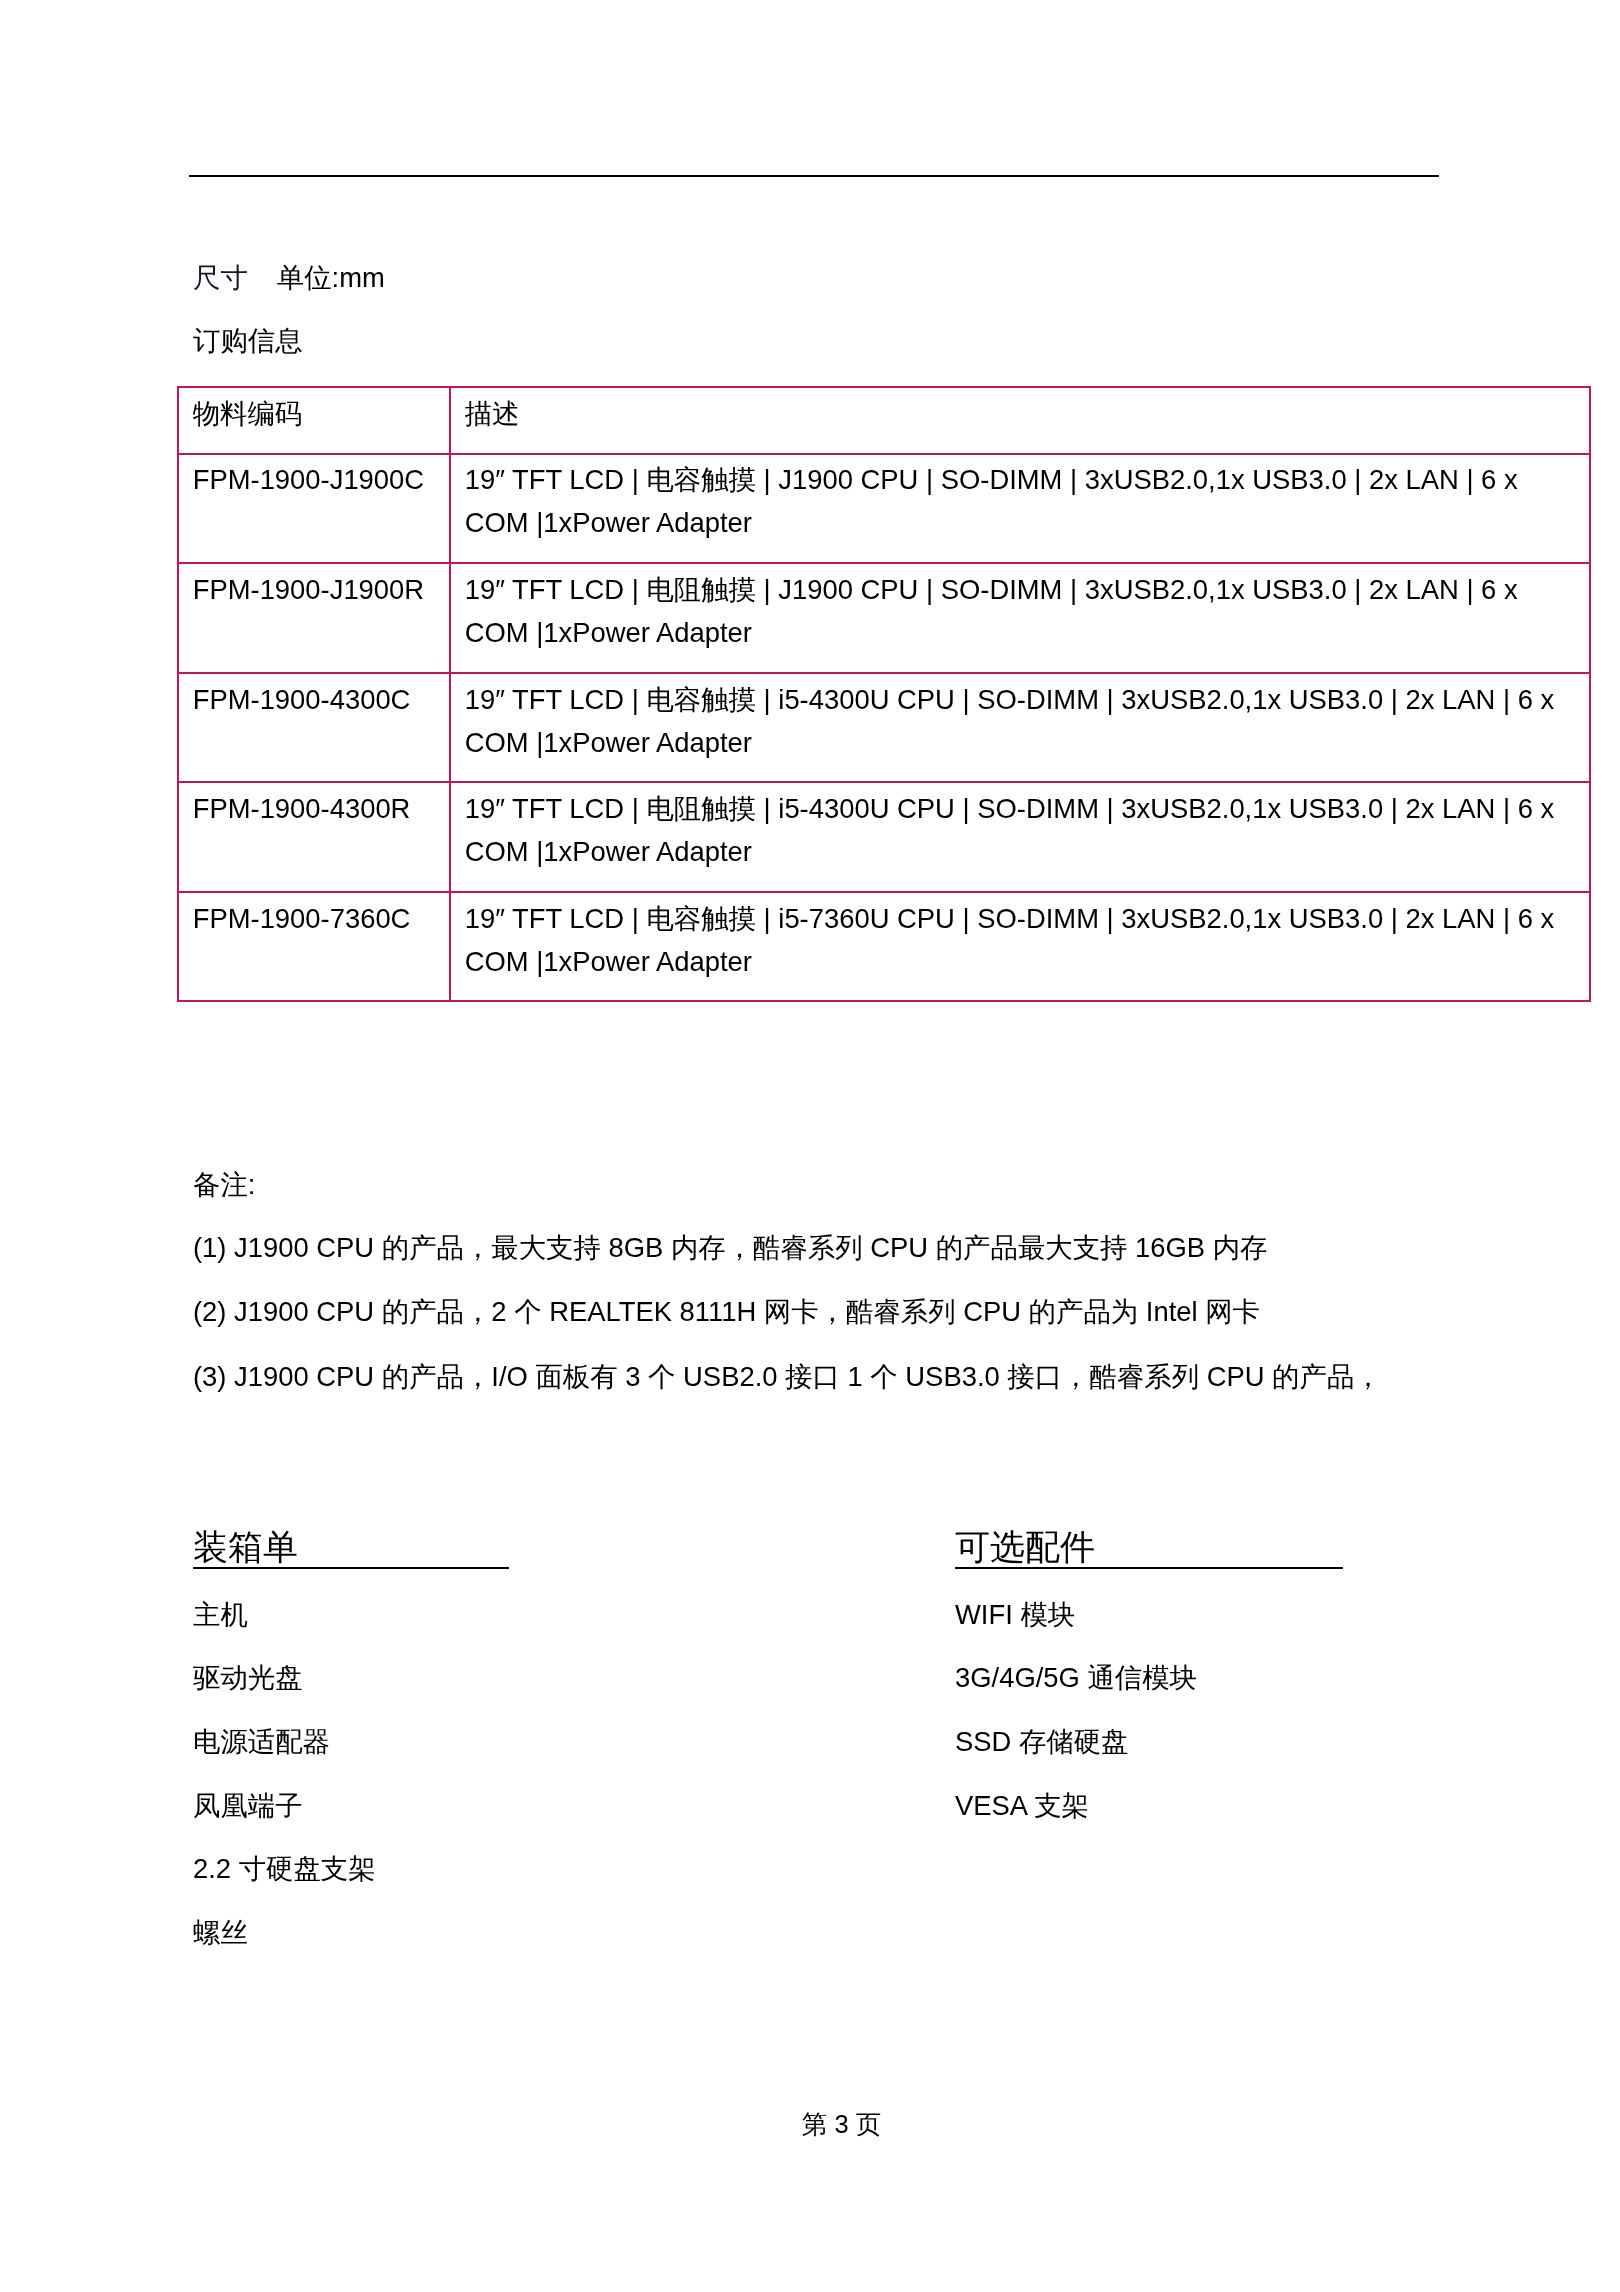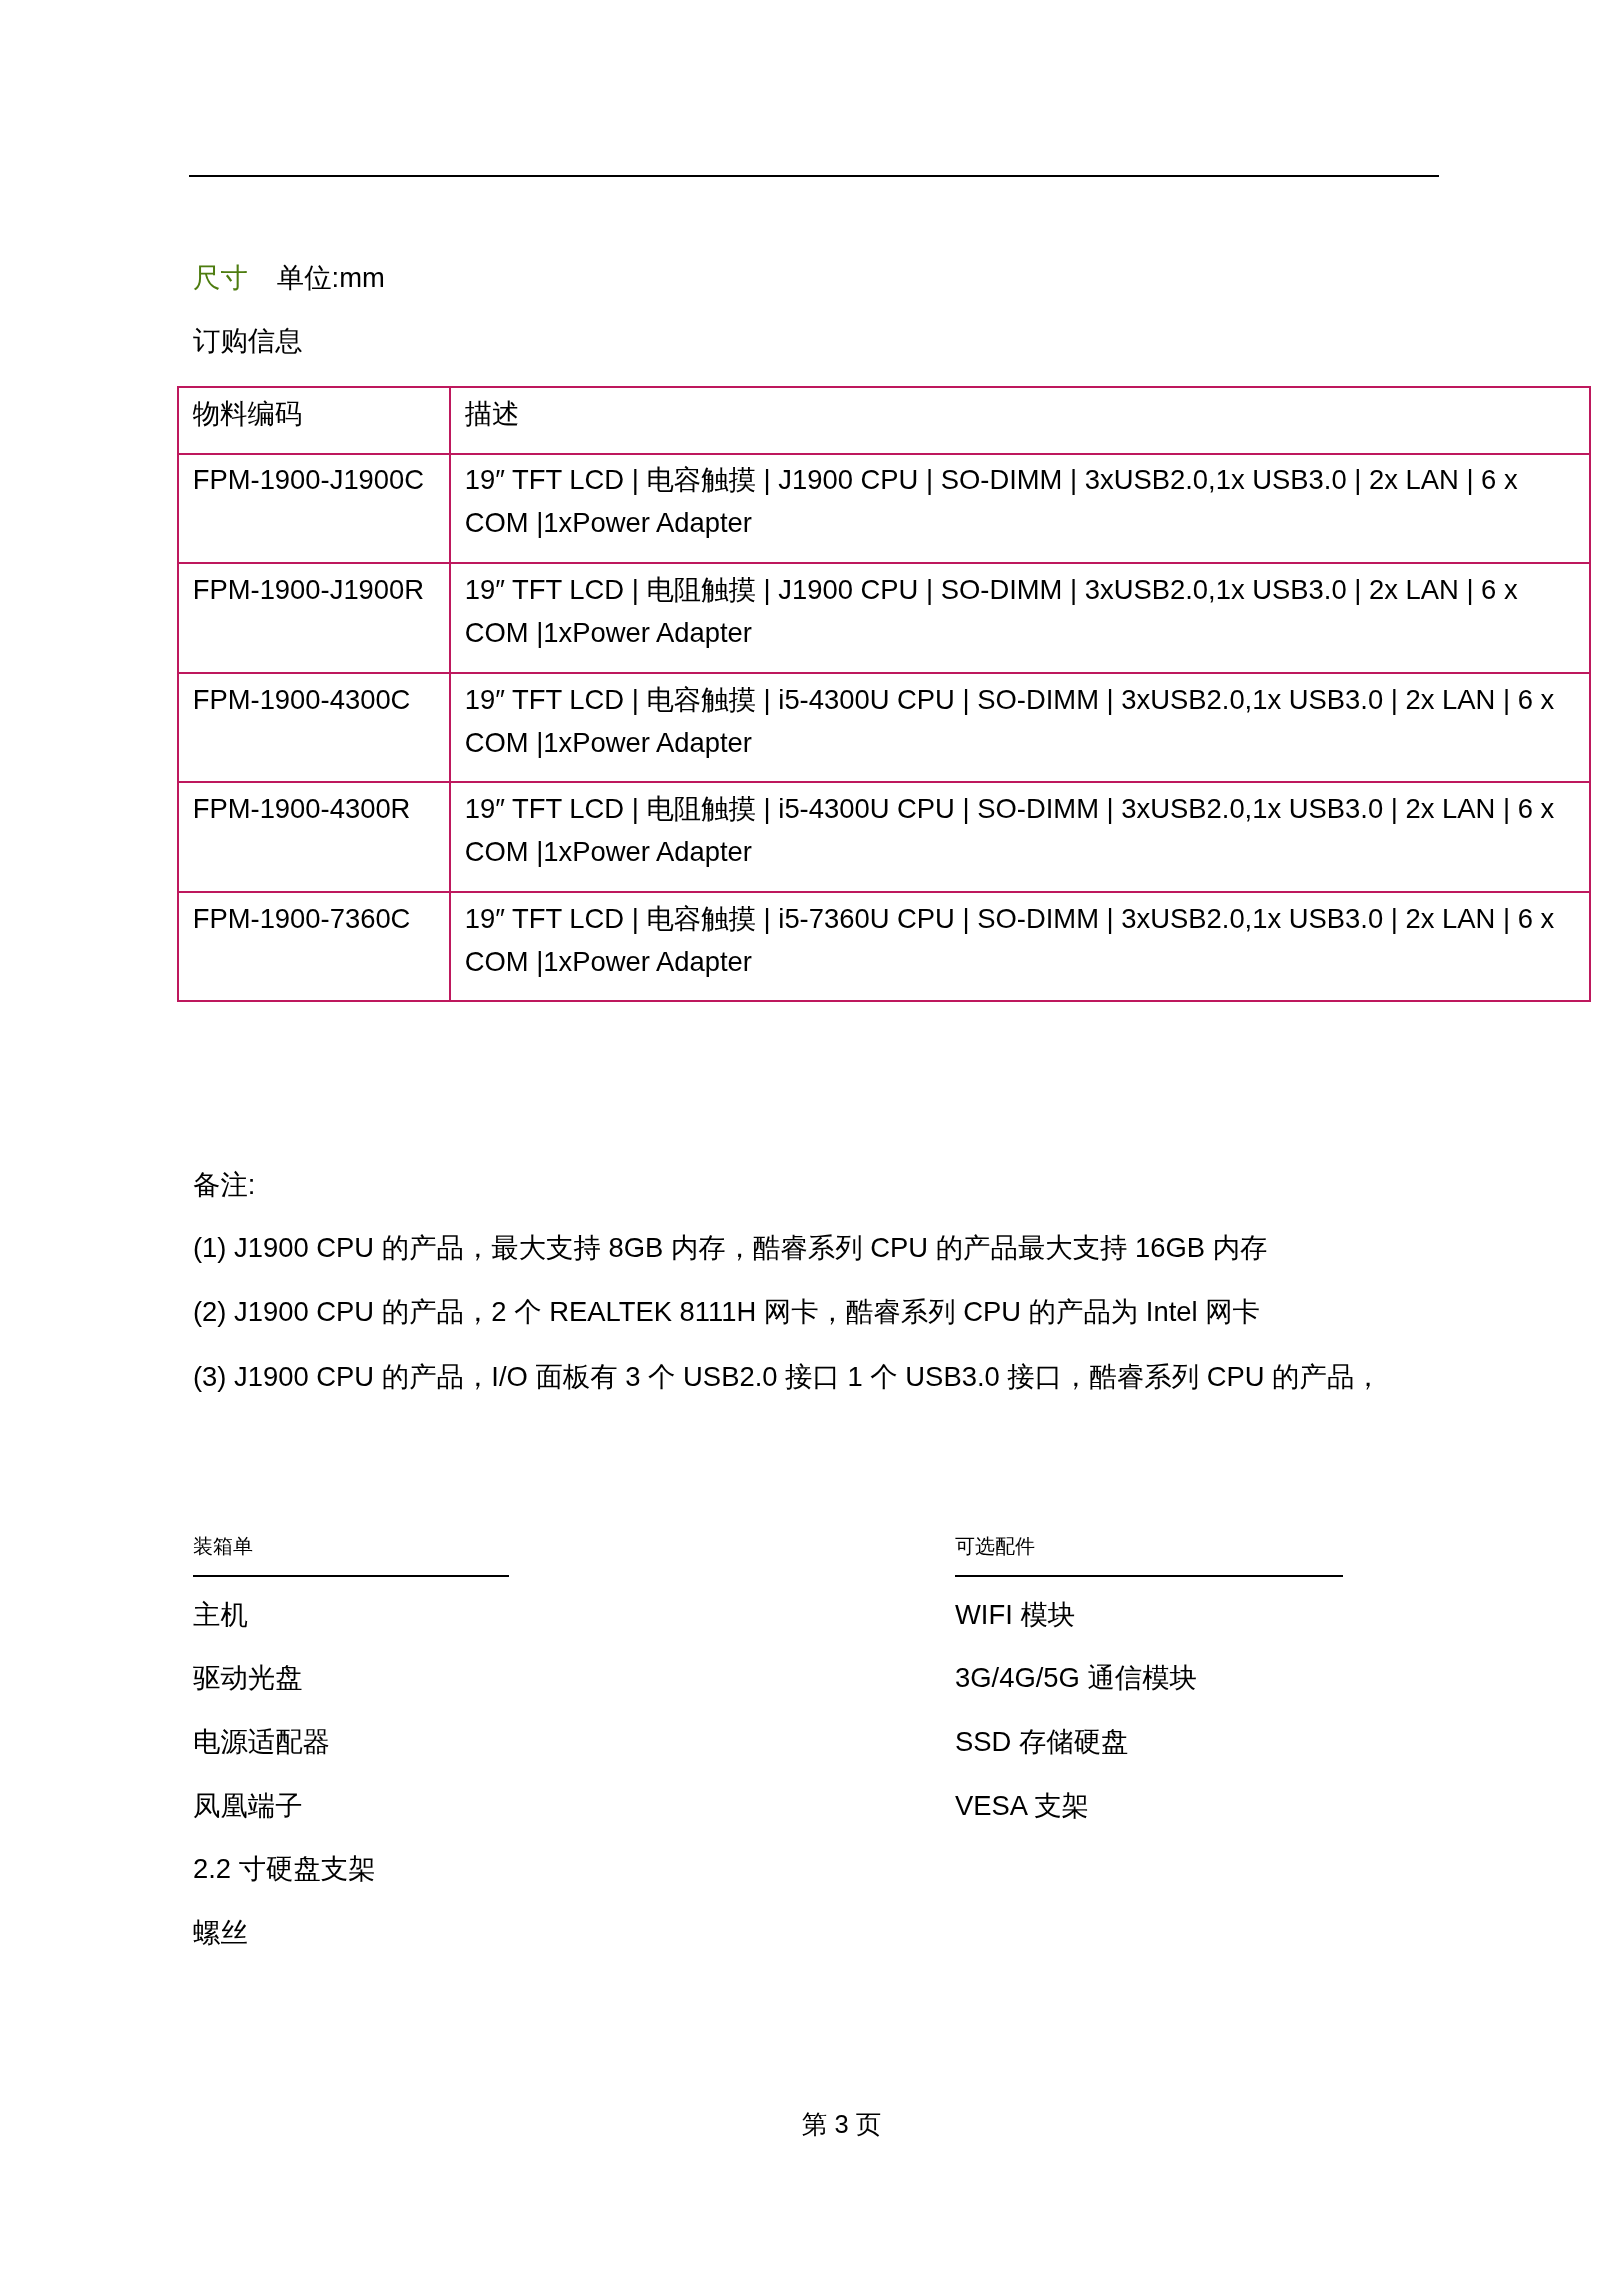--- a/index.html
+++ b/index.html
@@ -2,39 +2,39 @@
 <html><head>
   <meta charset="utf-8">
   <style>
     html, body { margin: 0; padding: 0; background: #ffffff; }
     body {
       width: 1620px; height: 2293px; position: relative; overflow: hidden;
       font-family: "Liberation Sans", "DejaVu Sans", sans-serif; color: #000;
     }
     .header-rule { position: absolute; left: 189px; top: 175px; width: 1250px; height: 0; border-top: 2px solid #000; }
     .line { position: absolute; font-size: 27.4px; line-height: 33px; white-space: nowrap; }
-    .red { color: #4d7c0f; }
+    .red { color: #0f172a; }
     table.order {
       position: absolute; left: 177px; top: 386px; width: 1414px;
       border-collapse: collapse; table-layout: fixed;
     }
     table.order td {
       border: 2px solid #be185d; vertical-align: top;
       font-size: 27.4px; line-height: 43px; padding: 3.9px 13.7px 15.7px 13.7px;
       word-wrap: break-word;
     }
     table.order tr.head td { height: 45px; }
     table.order tr.row td { height: 88px; }
     table.order col.c1 { width: 272px; }
     .notes { position: absolute; left: 193px; top: 1168px; font-size: 27.4px; line-height: 33px; }
     .note { position: absolute; left: 0; white-space: nowrap; }
     .note .indent { display: block; padding-left: 49px; margin-top: 9.8px; }
     .list-title {
-      position: absolute; font-size: 20px; line-height: 33px;
-      border-bottom: 2.9px solid #000; padding-bottom: 12px;
+      position: absolute; font-size: 35px; line-height: 33px;
+      border-bottom: 2.9px solid #000; padding-bottom: 4px;
     }
     .list-item { position: absolute; font-size: 27.4px; line-height: 33px; white-space: nowrap; }
     .page-num { position: absolute; left: 0; width: 1683px; text-align: center; top: 2107px; font-size: 25.5px; }
   </style>
 </head>
 <body>
 
 <div class="header-rule"></div>
 
 <div class="line" style="left:193px; top:261px;">

